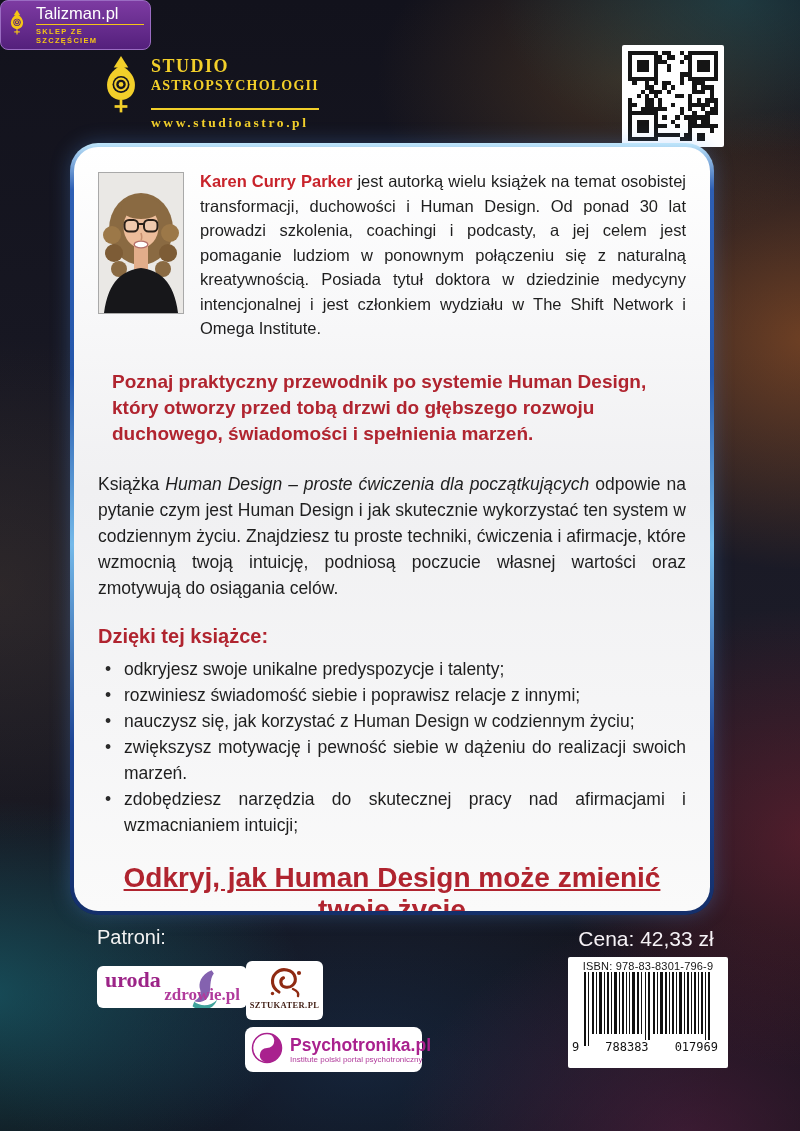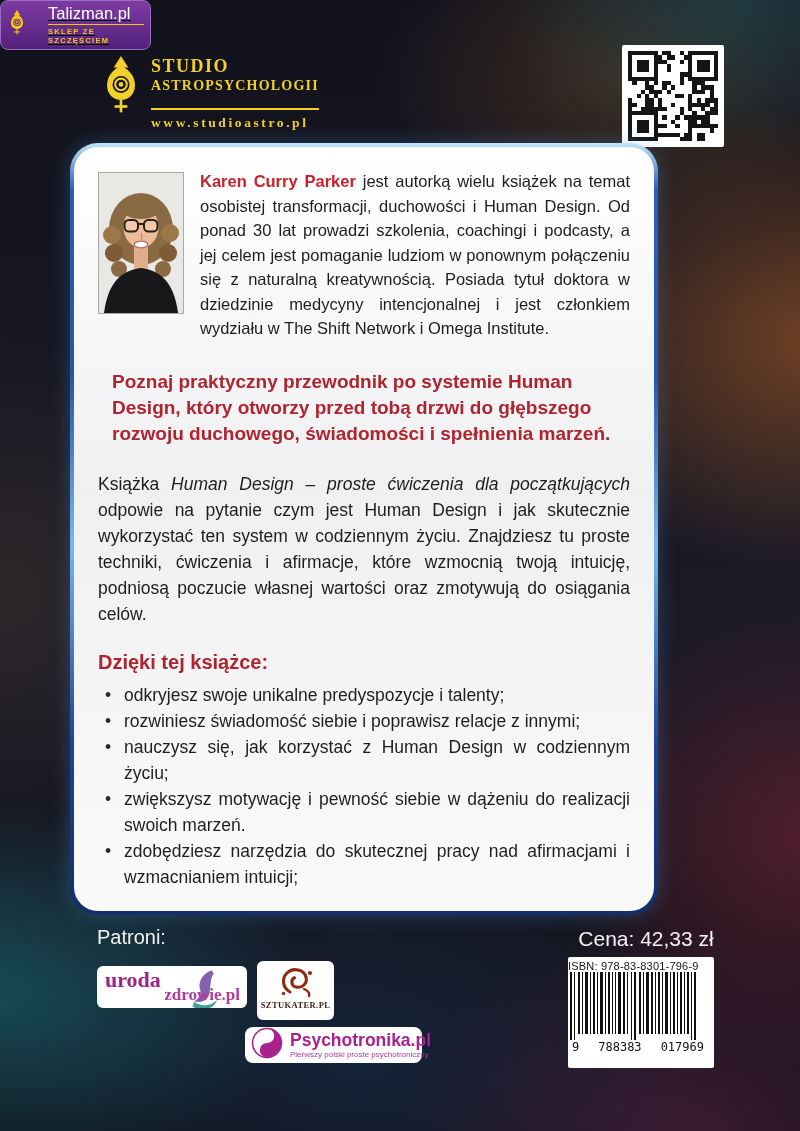--- a/index.html
+++ b/index.html
@@ -25,21 +25,21 @@
             border-bottom:2px solid #f2cf2a;padding-bottom:12px;font-family:Liberation Serif, serif;}
   .brand-url{font-size:13.5px;font-weight:bold;letter-spacing:2.6px;margin-top:5px;
              font-family:"Liberation Serif", serif;}
   
   .qr-wrap{position:absolute;left:622px;top:45px;background:#fff;padding:6px;border-radius:2px;}
   .qr{display:grid;grid-template-columns:repeat(21,4.3px);grid-auto-rows:4.3px;}
   .q{width:4.3px;height:4.3px;}
   .q.on{background:#151515;}
   
   .card-border{
-    position:absolute;left:70px;top:143px;width:588px;height:772px;box-sizing:border-box;
+    position:absolute;left:70px;top:143px;width:644px;height:772px;box-sizing:border-box;
     border-radius:28px;padding:4px;
     background:linear-gradient(180deg,#bfe6fb 0%,#2e5fb4 6%,#2456aa 30%,#74b9e9 52%,#1d4494 78%,#142f6a 100%);
     box-shadow:0 0 20px rgba(90,160,255,.28);
   }
   .card{
     width:100%;height:100%;box-sizing:border-box;border-radius:24px;overflow:hidden;
     background:linear-gradient(180deg,#ffffff 0%,#f0f0f2 45%,#fafafa 100%);
     padding:22px 24px 18px 24px;color:#1e1e1e;
   }
   .bio{overflow:hidden;}
@@ -60,39 +60,39 @@
   .patrons-label{position:absolute;left:97px;top:926px;color:#f2f2f2;font-size:20px;}
   .price{position:absolute;left:566px;top:927px;width:160px;text-align:center;
          color:#f6f2f6;font-size:21px;}
   .pbox{position:absolute;background:#fff;border-radius:6px;box-sizing:border-box;}
   .p-uroda{left:97px;top:966px;width:150px;height:42px;overflow:hidden;}
   .uroda-w1{position:absolute;left:8px;top:1px;font-family:"Liberation Serif",serif;
             font-weight:bold;font-size:22px;color:#9c2487;}
   .uroda-w2{position:absolute;right:7px;bottom:3px;font-family:"Liberation Serif",serif;
             font-weight:bold;font-size:17px;color:#b13b9c;}
   .uroda-face{position:absolute;left:84px;top:2px;}
-  .p-sztukater{left:257px;top:961px;width:77px;height:59px;text-align:center;}
+  .p-sztukater{left:246px;top:961px;width:77px;height:59px;text-align:center;}
   .sztukater-icon{margin-top:3px;}
   .sztukater-label{font-family:"Liberation Serif",serif;font-size:8.5px;font-weight:bold;
                    color:#3f1c12;letter-spacing:.4px;margin-top:-2px;}
   .p-talizman{left:97px;top:1027px;width:136px;height:44px;border-radius:8px;
               background:linear-gradient(180deg,#7d3ba2,#54207c);border:1px solid #9a6cc2;
               display:flex;align-items:center;padding:2px 6px 2px 7px;}
-  .talizman-col{margin-left:22px;flex:1;text-decoration:underline;}
+  .talizman-col{margin-left:10px;flex:1;}
   .talizman-label{color:#fff;font-size:16.5px;line-height:17px;}
   .talizman-rule{height:1.5px;background:#f5c516;margin:2px 0 2px 0;}
   .talizman-tag{color:#f5c516;font-size:7.5px;letter-spacing:1.3px;font-weight:bold;}
-  .p-psycho{left:245px;top:1027px;width:177px;height:36px;border-radius:8px;
+  .p-psycho{left:245px;top:1027px;width:177px;height:45px;border-radius:8px;
             display:flex;align-items:center;padding:14px 6px;}
   .psycho-col{margin-left:7px;}
   .psycho-label{color:#a9218e;font-weight:bold;font-size:17.5px;line-height:18px;}
   .psycho-tag{color:#b03a9a;font-size:8px;margin-top:1px;}
   
-  .barcode-box{position:absolute;left:568px;top:957px;width:146px;height:111px;background:#fff;
-               border-radius:2px;text-align:left;box-sizing:border-box;padding-top:3px;}
+  .barcode-box{position:absolute;left:568px;top:957px;width:160px;height:111px;background:#fff;
+               border-radius:2px;text-align:center;box-sizing:border-box;padding-top:3px;}
   .isbn{font-size:11px;color:#151515;letter-spacing:.2px;}
   .digits{display:flex;justify-content:space-between;padding:0 8px 0 2px;margin-top:-12px;
           font-family:"DejaVu Sans Mono", monospace;font-size:12px;color:#111;}
   .digits span{background:#fff;padding:0 2px;}
 </style>
 </head>
 <body>
 
 <div class="page">
 
@@ -654,21 +654,21 @@
     <span>
       <svg width="32" height="32" viewBox="0 0 34 34">
         <circle cx="17" cy="17" r="15.4" fill="#fff" stroke="#a9218e" stroke-width="1.6"></circle>
         <path d="M17,1.6 A15.4,15.4 0 0 1 17,32.4 A7.7,7.7 0 0 1 17,17 A7.7,7.7 0 0 0 17,1.6 Z" fill="#a9218e"></path>
         <circle cx="17" cy="9.3" r="2.6" fill="#fff"></circle>
         <circle cx="17" cy="24.7" r="2.6" fill="#a9218e"></circle>
       </svg>
     </span>
     <div class="psycho-col">
       <div class="psycho-label">Psychotronika.pl</div>
-      <div class="psycho-tag">Pierwszy polski proste psychotroniczny</div>
+      <div class="psycho-tag">Institute polski portal psychotroniczny</div>
     </div>
   </div>
 
   <div class="barcode-box">
     <div class="isbn">ISBN: 978-83-8301-796-9</div>
     <svg width="132" height="76" viewBox="0 0 132 76">
       <g fill="#111">
         <rect x="2" y="0" width="2" height="74"></rect>
           <rect x="6" y="0" width="1" height="74"></rect>
         <rect x="10" y="0" width="2" height="62"></rect>

